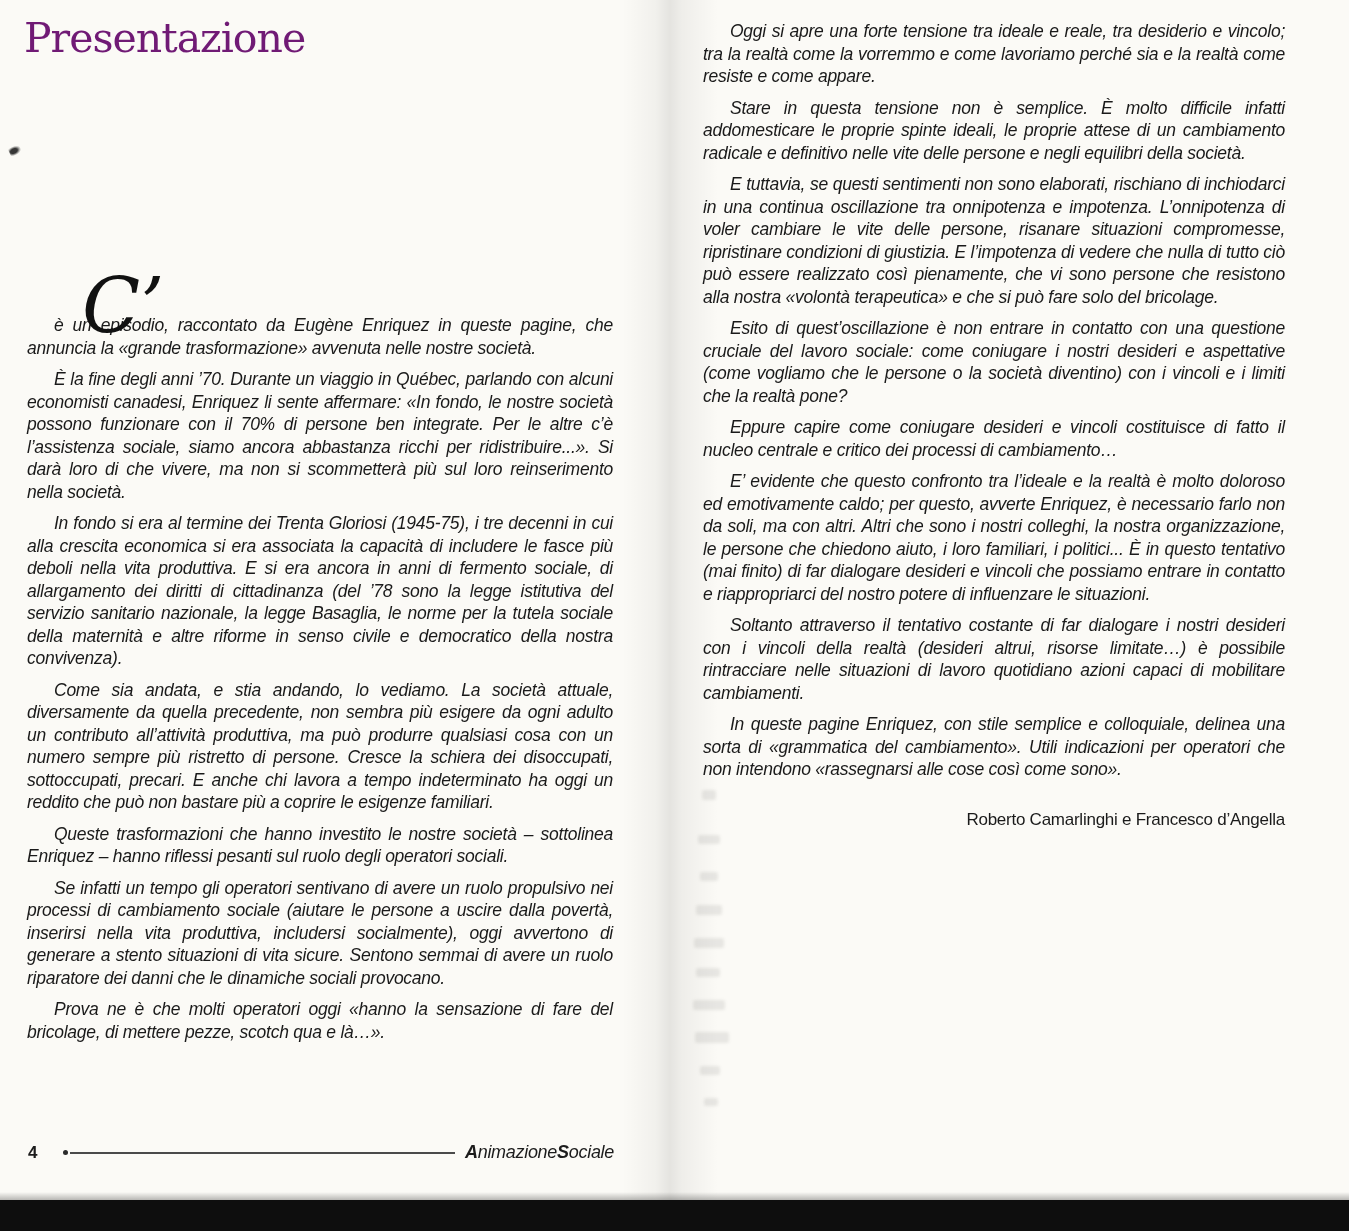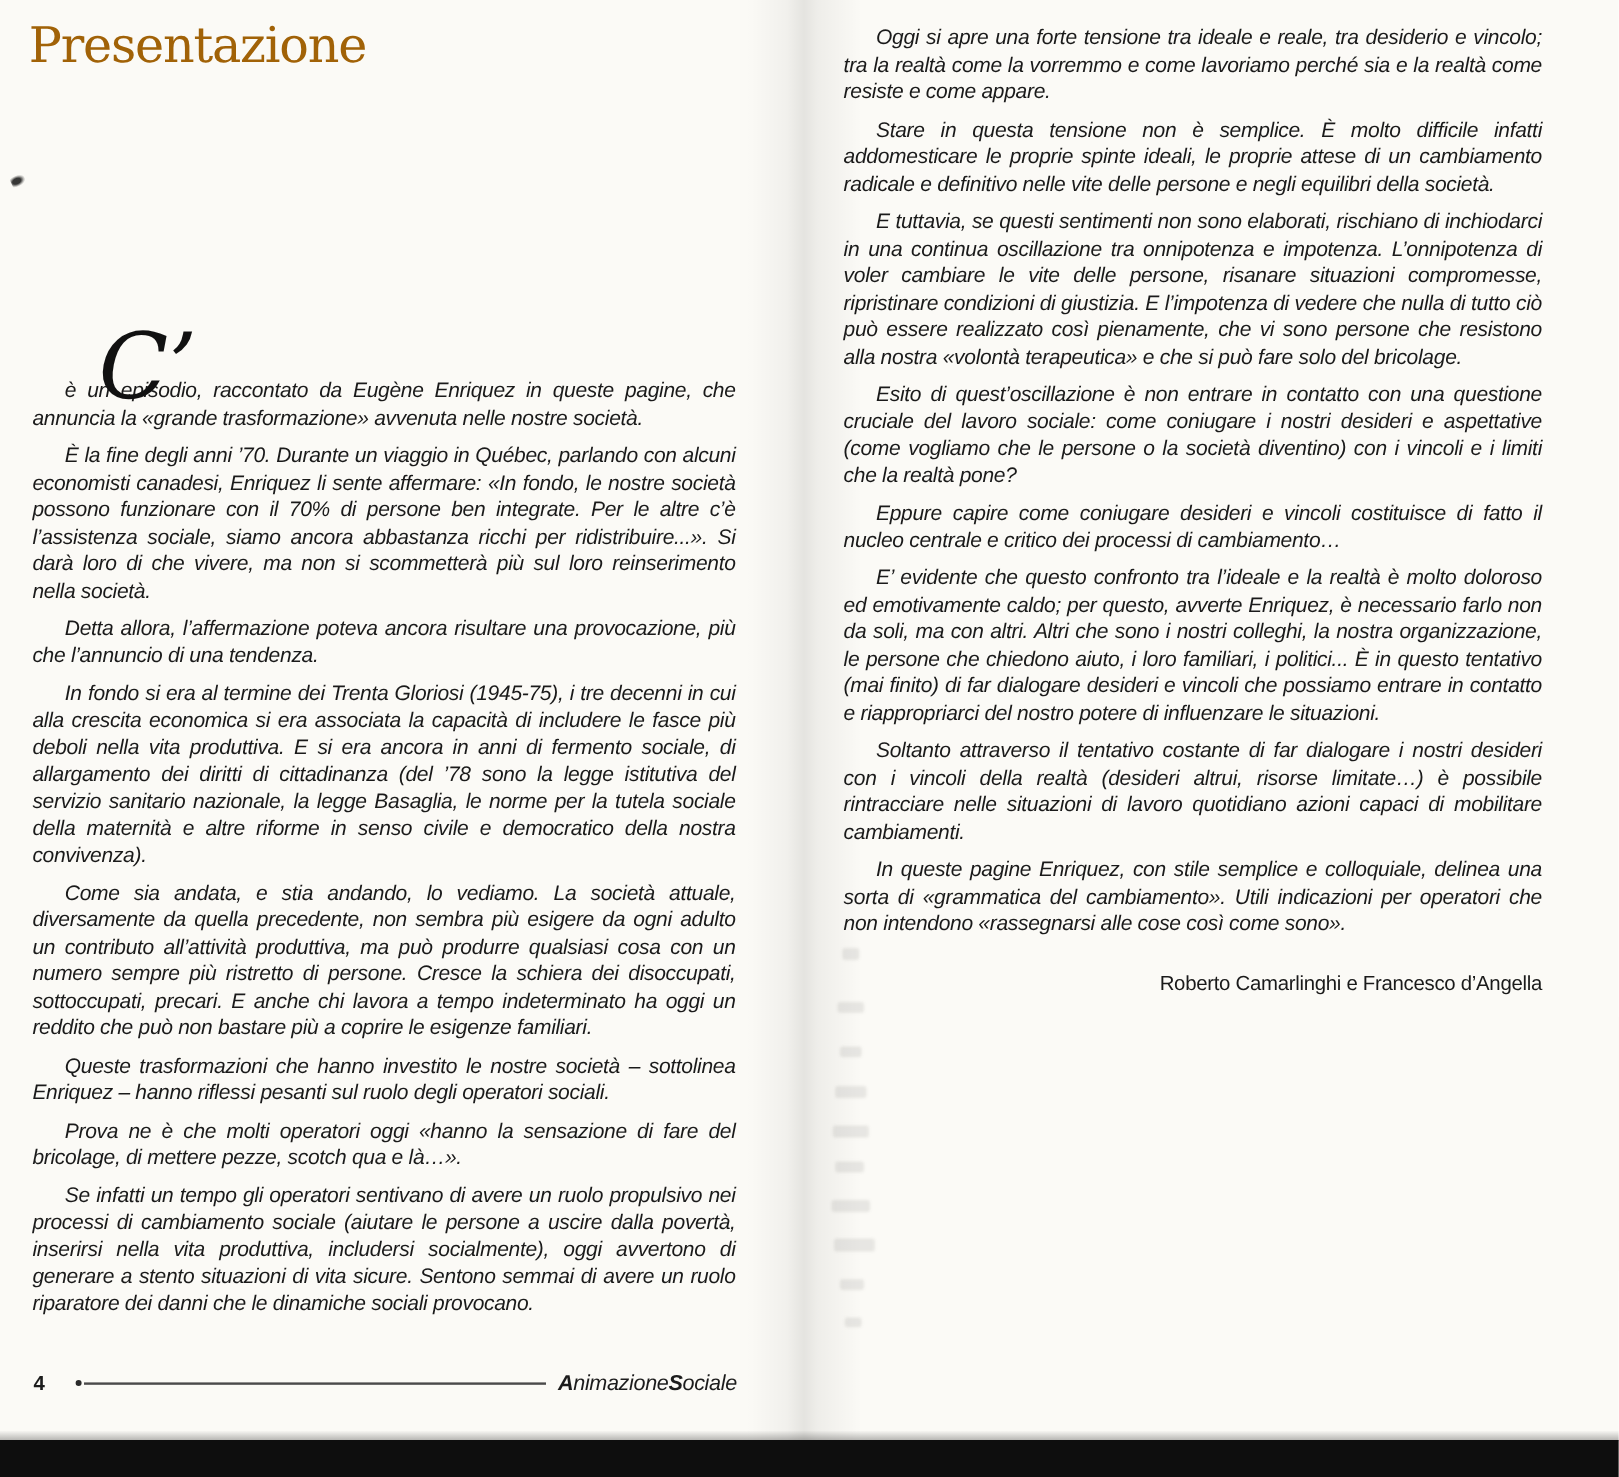--- a/index.html
+++ b/index.html
@@ -27,21 +27,21 @@
   }
   .page { position: absolute; top: 0; height: 1200px; }
   .page-left  { left: 0; width: 660px; }
   .page-right { left: 660px; width: 689px; }
 
   .doc-title {
     position: absolute; left: 24px; top: 14px;
     font-family: "DejaVu Serif", serif;
     font-size: 41px; font-weight: 500;
     letter-spacing: -1px;
-    color: #a16207;
+    color: #701a75;
   }
 
   .col {
     position: absolute;
     color: var(--ink, #1a1a1a);
     font-style: italic;
     font-size: 17.5px;
     line-height: 22.5px;
     text-align: justify;
     letter-spacing: -0.25px;
@@ -114,26 +114,25 @@
   <div class="page page-left">
     <div class="doc-title">Presentazione</div>
     <div class="ink-speck"></div>
 
     <div class="col col-left">
       <p class="p-first">
         <span class="dropcap">C’</span>
         <span>è un episodio, raccontato da Eugène Enriquez in queste pagine, che annuncia la «grande trasformazione» avvenuta nelle nostre società.</span>
       </p>
       <p>È la fine degli anni ’70. Durante un viaggio in Québec, parlando con alcuni economisti canadesi, Enriquez li sente affermare: «In fondo, le nostre società possono funzionare con il 70% di persone ben integrate. Per le altre c’è l’assistenza sociale, siamo ancora abbastanza ricchi per ridistribuire...». Si darà loro di che vivere, ma non si scommetterà più sul loro reinserimento nella società.</p>
-      <p>Detta allora, l’affermazione poteva ancora risultare una provocazione, più che l’annuncio di una tendenza.</p>
       <p>In fondo si era al termine dei Trenta Gloriosi (1945-75), i tre decenni in cui alla crescita economica si era associata la capacità di includere le fasce più deboli nella vita produttiva. E si era ancora in anni di fermento sociale, di allargamento dei diritti di cittadinanza (del ’78 sono la legge istitutiva del servizio sanitario nazionale, la legge Basaglia, le norme per la tutela sociale della maternità e altre riforme in senso civile e democratico della nostra convivenza).</p>
       <p>Come sia andata, e stia andando, lo vediamo. La società attuale, diversamente da quella precedente, non sembra più esigere da ogni adulto un contributo all’attività produttiva, ma può produrre qualsiasi cosa con un numero sempre più ristretto di persone. Cresce la schiera dei disoccupati, sottoccupati, precari. E anche chi lavora a tempo indeterminato ha oggi un reddito che può non bastare più a coprire le esigenze familiari.</p>
       <p>Queste trasformazioni che hanno investito le nostre società – sottolinea Enriquez – hanno riflessi pesanti sul ruolo degli operatori sociali.</p>
+      <p>Se infatti un tempo gli operatori sentivano di avere un ruolo propulsivo nei processi di cambiamento sociale (aiutare le persone a uscire dalla povertà, inserirsi nella vita produttiva, includersi socialmente), oggi avvertono di generare a stento situazioni di vita sicure. Sentono semmai di avere un ruolo riparatore dei danni che le dinamiche sociali provocano.</p>
       <p>Prova ne è che molti operatori oggi «hanno la sensazione di fare del bricolage, di mettere pezze, scotch qua e là…».</p>
-      <p>Se infatti un tempo gli operatori sentivano di avere un ruolo propulsivo nei processi di cambiamento sociale (aiutare le persone a uscire dalla povertà, inserirsi nella vita produttiva, includersi socialmente), oggi avvertono di generare a stento situazioni di vita sicure. Sentono semmai di avere un ruolo riparatore dei danni che le dinamiche sociali provocano.</p>
     </div>
 
     <div class="footer footer-left">
       <span class="page-num">4</span>
       <span class="rule-dot"></span>
       <span class="rule"></span>
       <span class="brand"><b>A</b><span>nimazione</span><b>S</b><span>ociale</span></span>
     </div>
   </div>
 

